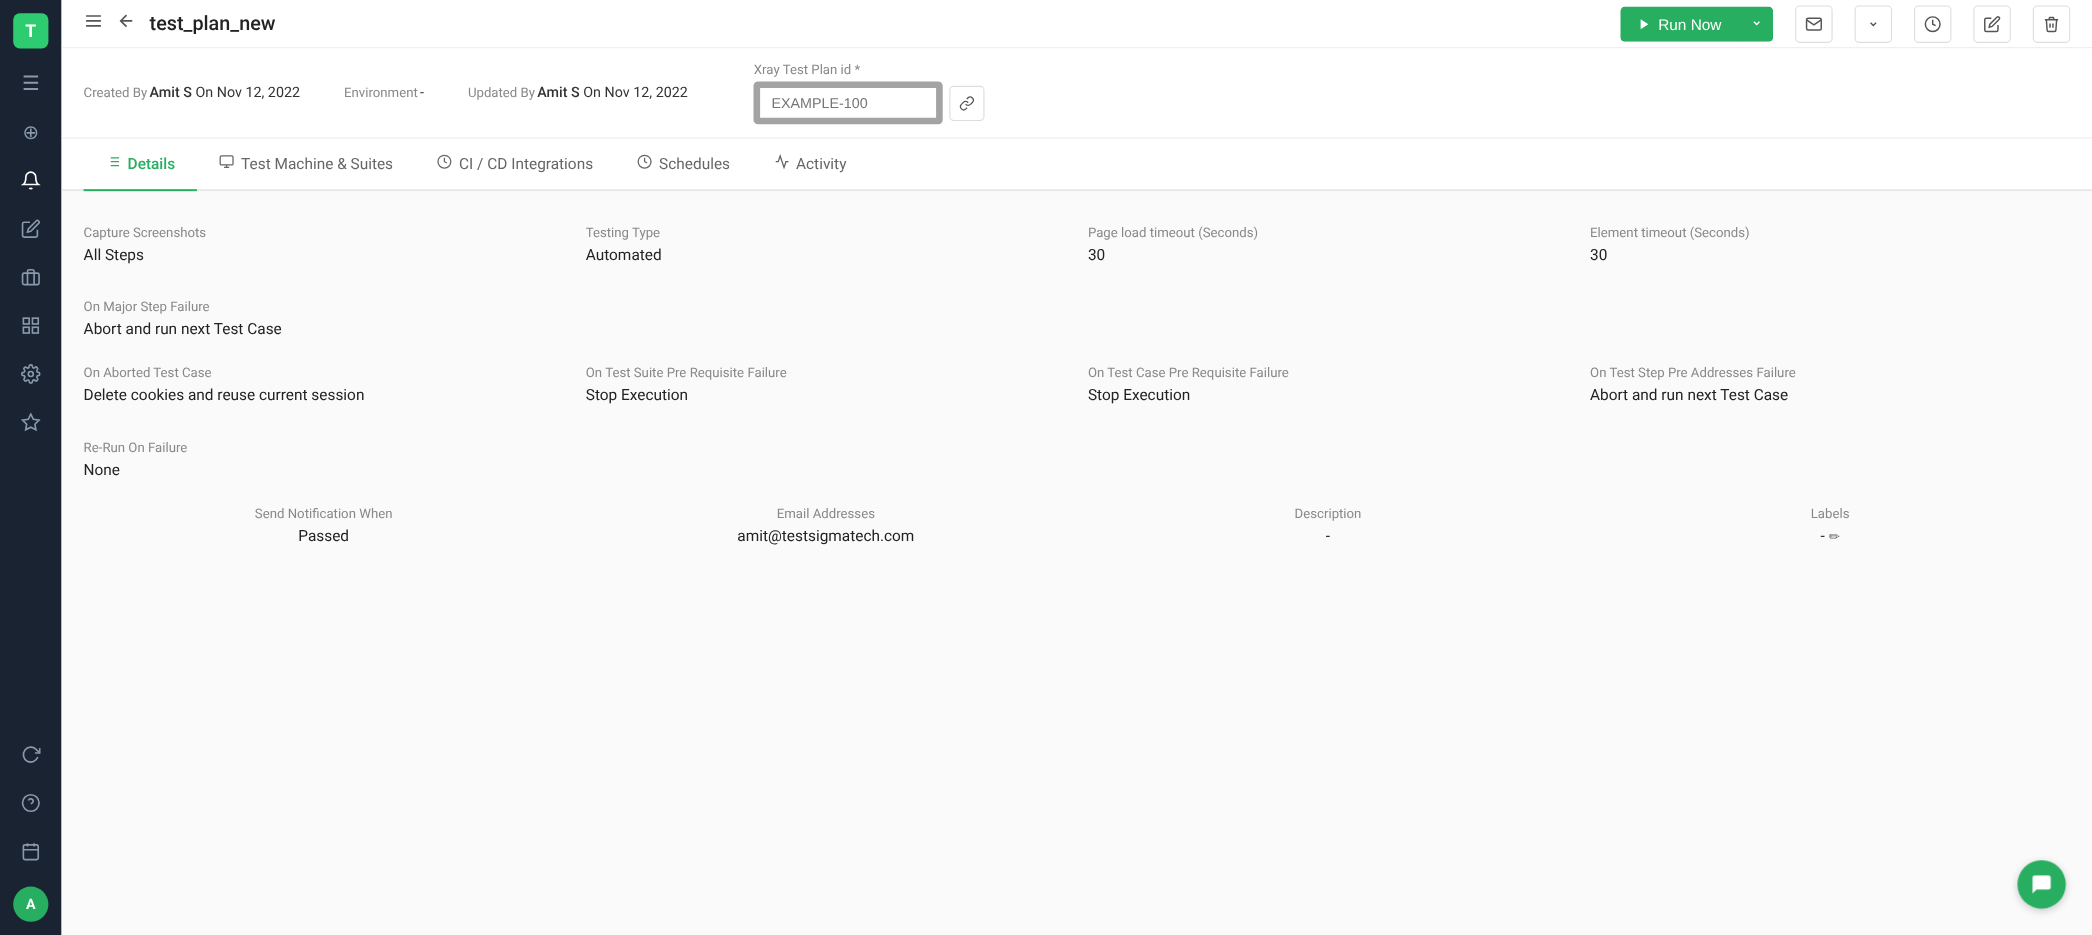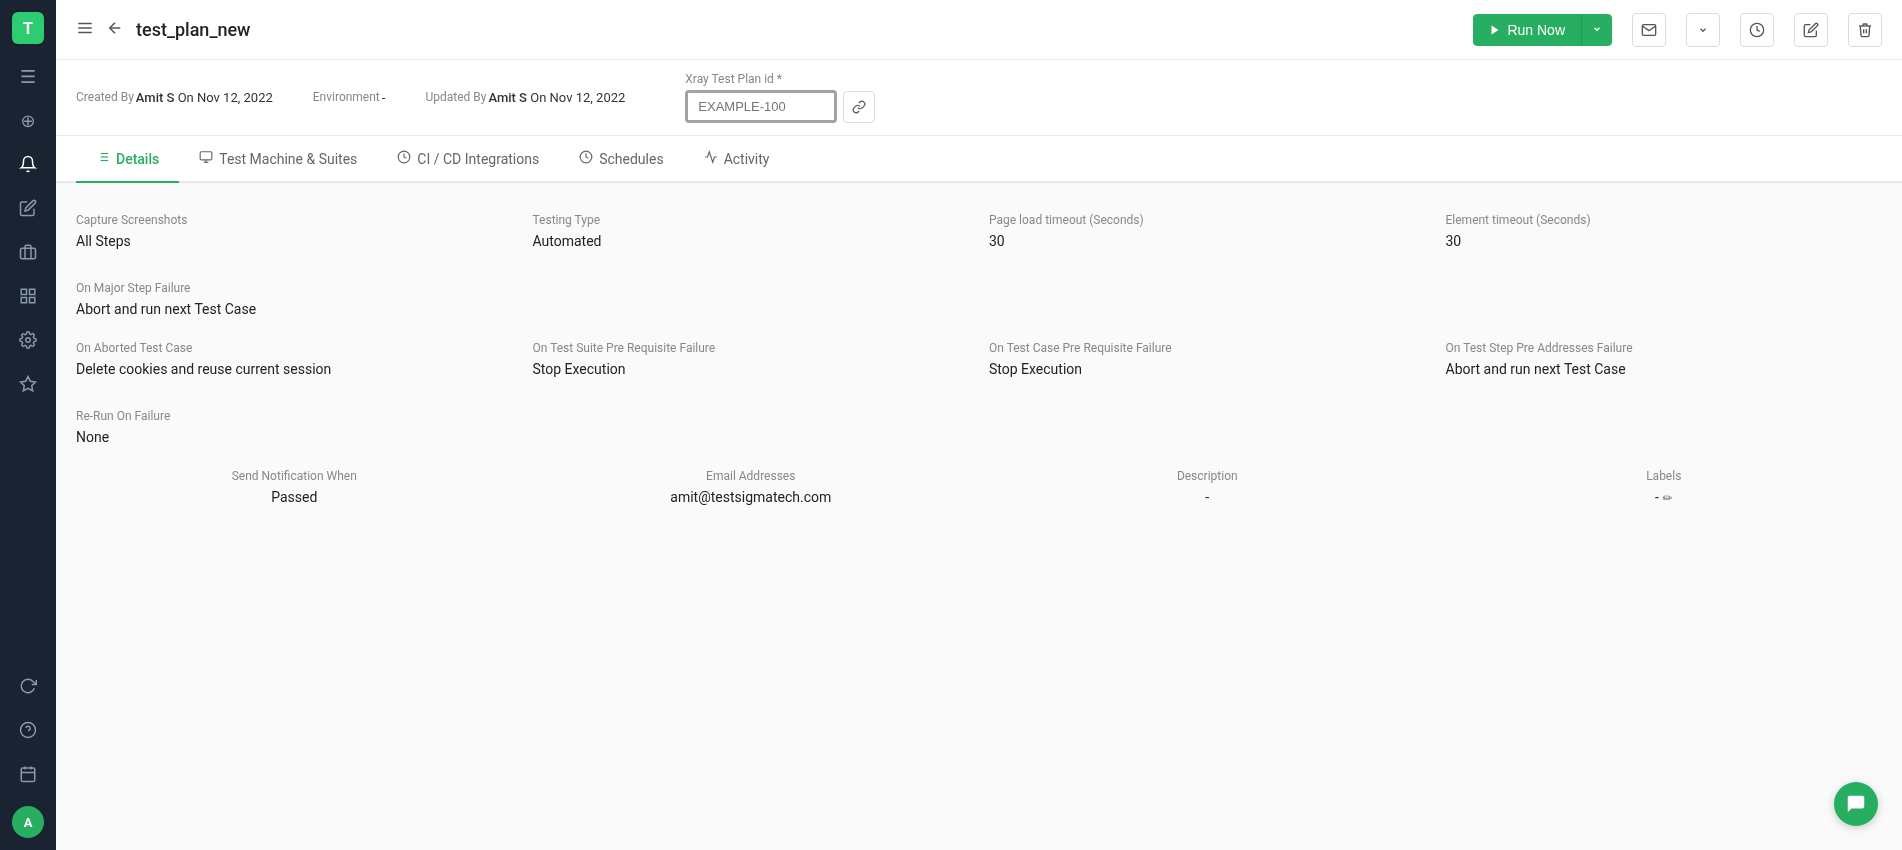--- a/index.html
+++ b/index.html
@@ -50,21 +50,21 @@
       flex-direction: column;
       overflow: hidden;
       background: #fff;
     }
 
     
     .topbar {
       display: flex;
       align-items: center;
       padding: 0 20px;
-      height: 60px;
+      height: 44px;
       border-bottom: 1px solid #e8e8e8;
       background: #fff;
       gap: 12px;
     }
     .topbar-menu-icon { color: #555; font-size: 18px; cursor: pointer; }
     .topbar-back-icon { color: #555; font-size: 18px; cursor: pointer; }
     .topbar-title { font-size: 18px; font-weight: 500; color: #222; flex: 1; }
     .topbar-actions { display: flex; align-items: center; gap: 20px; }
 
     .run-now-btn {
@@ -109,26 +109,26 @@
       gap: 40px;
     }
     .meta-field { display: flex; flex-direction: row; gap: 2px; }
     .meta-label { font-size: 12px; color: #888; }
     .meta-value { font-size: 13px; color: #333; }
     .meta-value span { font-weight: 500; }
     .xray-field { display: flex; flex-direction: column; gap: 4px; margin-left: 20px; }
     .xray-label { font-size: 12px; color: #888; }
     .xray-input-wrap { display: flex; align-items: center; gap: 6px; }
     .xray-input {
-      border: 3px solid #a3a3a3;
+      border: 6px solid #a3a3a3;
       border-radius: 4px;
       padding: 6px 10px;
       font-size: 13px;
       color: #bbb;
-      width: 152px;
+      width: 172px;
     }
     .xray-link-btn {
       width: 32px; height: 32px;
       border: 1px solid #ddd;
       border-radius: 4px;
       display: flex; align-items: center; justify-content: center;
       cursor: pointer;
       color: #555;
     }
 

